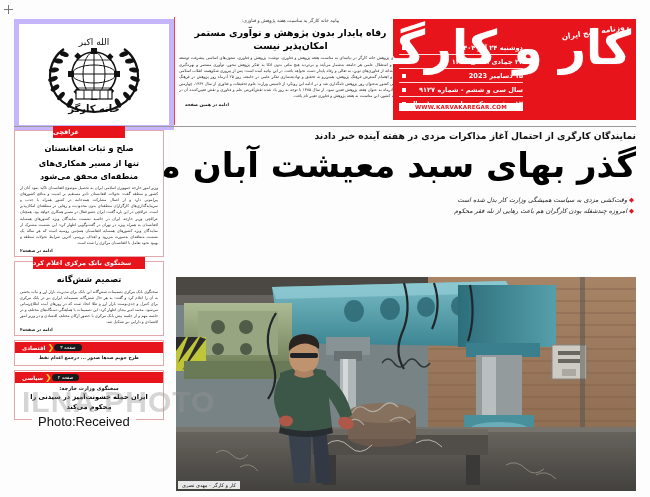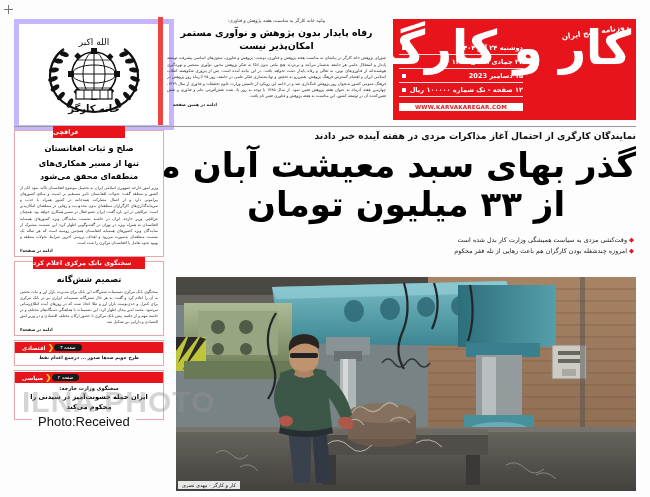--- a/index.html
+++ b/index.html
@@ -36,23 +36,23 @@
     background: #fff;
     display: flex;
     align-items: center;
     justify-content: center;
     overflow: hidden;
   }
   .logo-box svg { display:block; }
 
   .lead-col {
     position: absolute;
-    left: 158px; top: 17px;
+    left: 174px; top: 17px;
     width: 228px; height: 108px;
-    border-left: 5px solid #ef4444;
+    border-left: 1px solid #ef4444;
     padding-left: 4px;
     box-sizing: border-box;
     text-align: center;
   }
   .kicker-sm {
     font-size: 4.6px;
     line-height: 1.5;
     color: #333;
     margin: 1px 0 2px 0;
     letter-spacing: .1px;
@@ -187,20 +187,21 @@
     letter-spacing: -.5px;
     white-space: nowrap;
   }
   .mega.line2 { margin-top: -2px; }
 
   .bullets {
     margin-top: 9px;
     direction: rtl;
     text-align: right;
     padding-right: 2px;
+    font-style: italic;
   }
   .bullets .b {
     font-size: 6.4px;
     color: #1a1a1a;
     line-height: 1.65;
     white-space: nowrap;
   }
   .bullets .dot {
     color: #e8141c;
     font-size: 6.5px;
@@ -438,33 +439,36 @@
         <div class="row">
           <span class="bullet"></span>
           <span class="txt">۲۲ جمادی الثانی ۱۴۴۷</span>
         </div>
         <div class="row">
           <span class="bullet"></span>
           <span class="txt">۱۵ دسامبر 2023</span>
         </div>
         <div class="row">
           <span class="bullet"></span>
+          <span class="txt">سال سی و ششم - شماره ۹۱۲۷</span>
+        </div>
+        <div class="row">
+          <span class="bullet"></span>
           <span class="txt">۱۲ صفحه - تک شماره ۱۰۰۰۰۰ ریال</span>
         </div>
       </div>
       <div class="flag-url">WWW.KARVAKAREGAR.COM</div>
     </div>
   </div>
 
   <div class="rule-top"></div>
 
   <div class="main-col">
     <div class="over-kicker">نمایندگان کارگری از احتمال آغاز مذاکرات مزدی در هفته آینده خبر دادند</div>
     <div class="mega">گذر بهای سبد معیشت آبان ماه</div>
-    <div class="mega line2">از ۳۳ میلیون تومان</div>
     <div class="bullets">
       <div class="b"><span class="dot">◆</span><span>وقت‌کشی مزدی به سیاست همیشگی وزارت کار بدل شده است</span></div>
       <div class="b"><span class="dot">◆</span><span>امروزه چندشغله بودن کارگران هم باعث رهایی از تله فقر محکوم</span></div>
     </div>
   </div>
 
   <div class="photo-wrap">
     <svg width="460" height="214" viewBox="0 0 460 214">
       <defs>
         <linearGradient id="brick" x1="0" y1="0" x2="0" y2="1">

